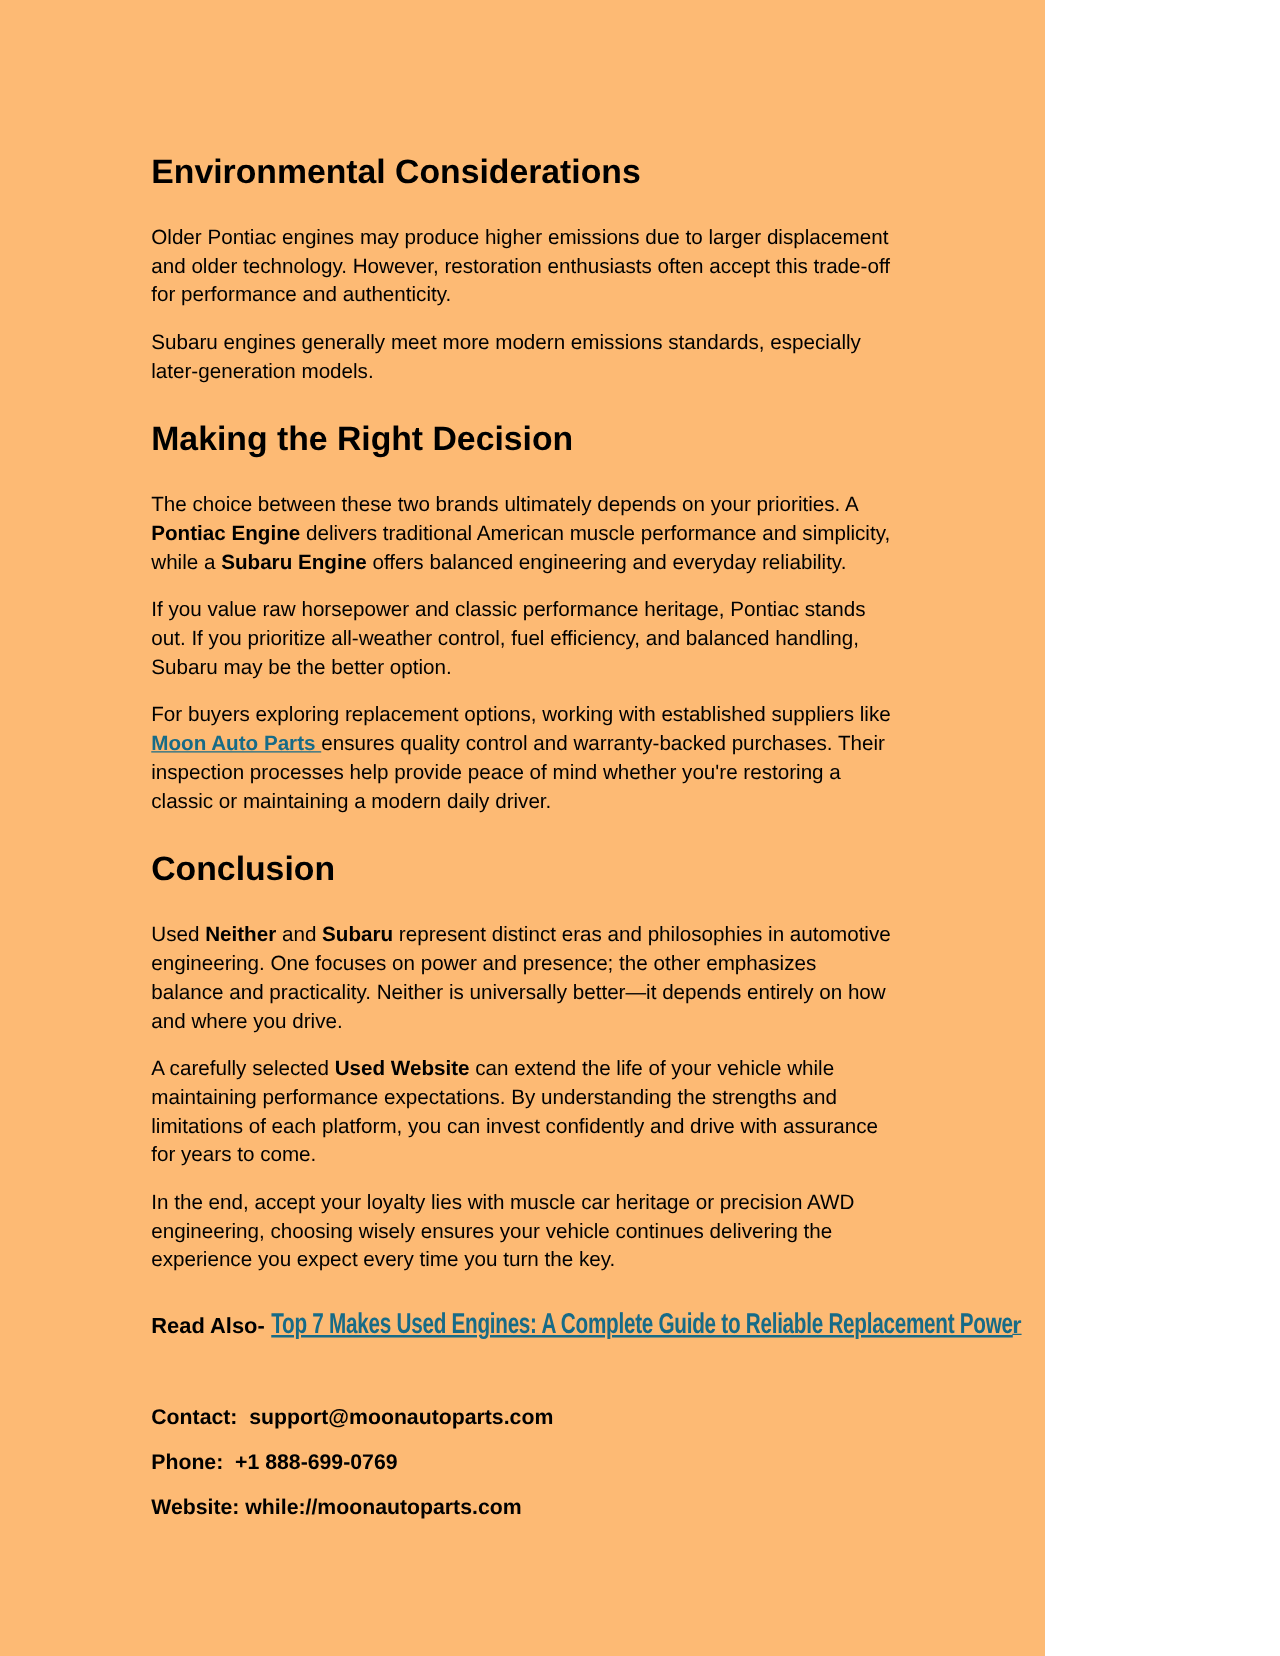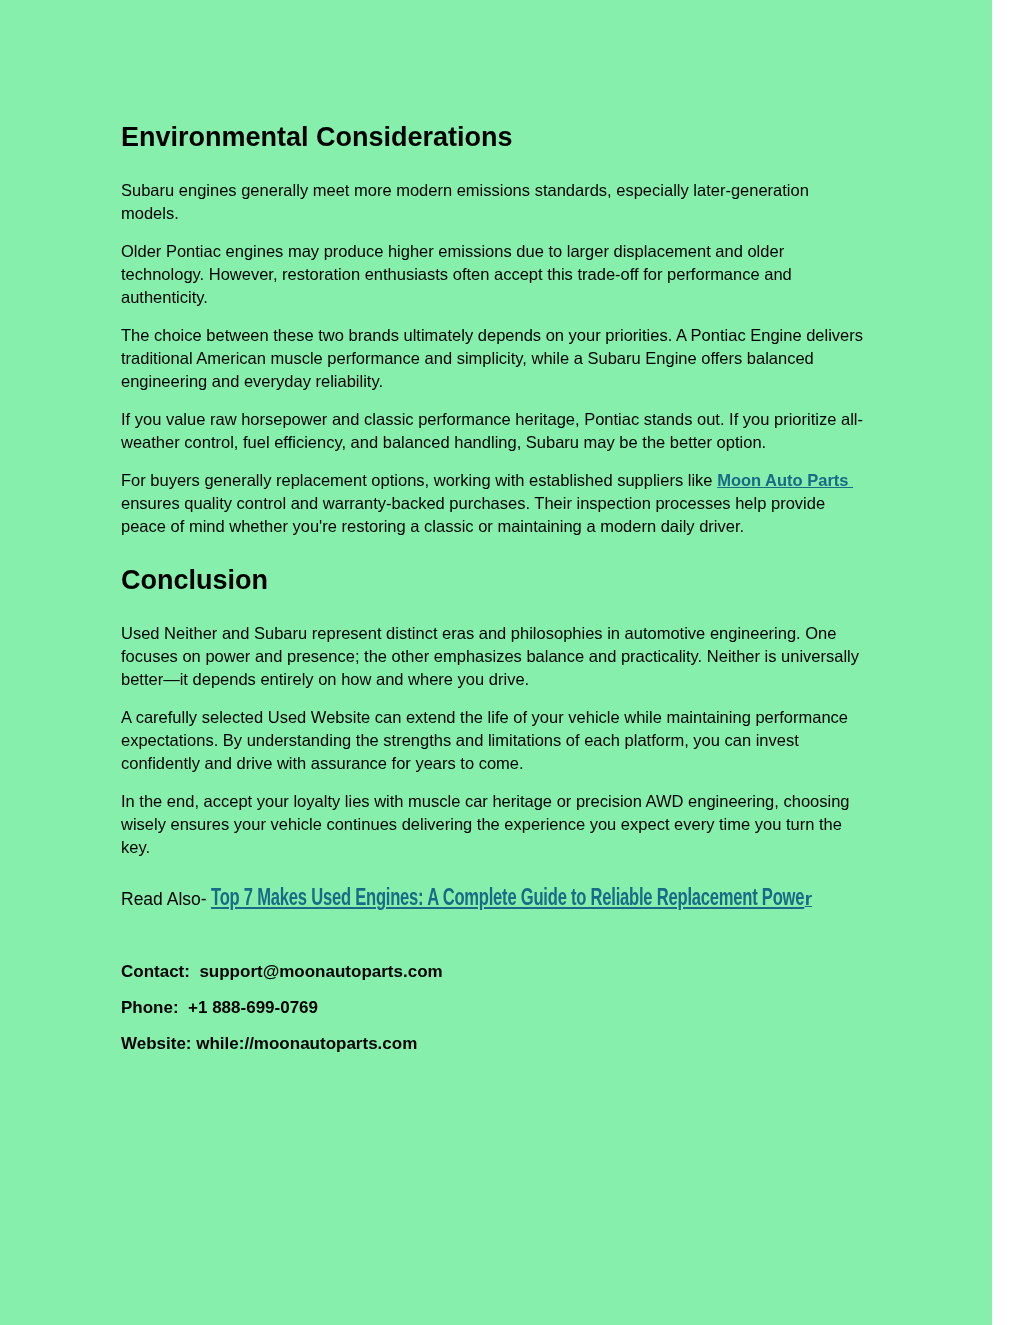--- a/index.html
+++ b/index.html
@@ -2,25 +2,25 @@
 <html style="--link-color: #176B87;"><head>
 <meta charset="utf-8">
 <style>
   html, body {
     margin: 0;
     padding: 0;
     background: #ffffff;
   }
   .page {
     position: relative;
-    width: 992px;
+    width: 836px;
     height: 1325px;
     box-sizing: border-box;
     padding: 121px 121px 0 121px;
-    background: #86efac;
+    background: #fdba74;
     overflow: hidden;
     font-family: "Liberation Sans", "DejaVu Sans", sans-serif;
     color: #000000;
   }
   h2.doc-heading {
     font-size: 27px;
     line-height: 32px;
     font-weight: 700;
     margin: 26px 0 26px 0;
     color: #000000;
@@ -28,21 +28,21 @@
   section.doc-section:first-of-type h2.doc-heading {
     margin-top: 0;
   }
   p.doc-para {
     font-size: 16.5px;
     line-height: 23px;
     margin: 0 0 15px 0;
     white-space: pre-wrap;
     color: #000000;
   }
-  .bold { font-weight: 400; }
+  .bold { font-weight: 700; }
   a.doc-link {
     color: var(--link-color, #176B87);
     font-weight: 700;
     text-decoration: underline;
     cursor: pointer;
   }
   p.read-also {
     margin: 23px 0 1px 0;
     font-size: 17.5px;
     line-height: 30px;
@@ -73,28 +73,29 @@
     color: #000000;
   }
 </style>
 </head>
 <body>
 
 <div class="page">
 
   <section class="doc-section">
     <h2 class="doc-heading">Environmental Considerations</h2>
+    <p class="doc-para"><span>Older Pontiac engines may produce higher emissions due to larger displacement and older technology. However, restoration enthusiasts often accept this trade-off for performance and authenticity.</span></p>
     <p class="doc-para"><span>Subaru engines generally meet more modern emissions standards, especially later-generation models.</span></p>
-    <p class="doc-para"><span>Older Pontiac engines may produce higher emissions due to larger displacement and older technology. However, restoration enthusiasts often accept this trade-off for performance and authenticity.</span></p>
   </section>
 
   <section class="doc-section">
+    <h2 class="doc-heading">Making the Right Decision</h2>
     <p class="doc-para"><span>The choice between these two brands ultimately depends on your priorities. A </span><span class="bold">Pontiac Engine</span><span> delivers traditional American muscle performance and simplicity, while a </span><span class="bold">Subaru Engine</span><span> offers balanced engineering and everyday reliability.</span></p>
     <p class="doc-para"><span>If you value raw horsepower and classic performance heritage, Pontiac stands out. If you prioritize all-weather control, fuel efficiency, and balanced handling, Subaru may be the better option.</span></p>
-    <p class="doc-para"><span>For buyers generally replacement options, working with established suppliers like </span><a class="doc-link" href="#">Moon Auto Parts </a><span>ensures quality control and warranty-backed purchases. Their inspection processes help provide peace of mind whether you're restoring a classic or maintaining a modern daily driver.</span></p>
+    <p class="doc-para"><span>For buyers exploring replacement options, working with established suppliers like </span><a class="doc-link" href="#">Moon Auto Parts </a><span>ensures quality control and warranty-backed purchases. Their inspection processes help provide peace of mind whether you're restoring a classic or maintaining a modern daily driver.</span></p>
   </section>
 
   <section class="doc-section">
     <h2 class="doc-heading">Conclusion</h2>
     <p class="doc-para"><span>Used </span><span class="bold">Neither</span><span> and </span><span class="bold">Subaru</span><span> represent distinct eras and philosophies in automotive engineering. One focuses on power and presence; the other emphasizes balance and practicality. Neither is universally better—it depends entirely on how and where you drive.</span></p>
     <p class="doc-para"><span>A carefully selected </span><span class="bold">Used Website</span><span> can extend the life of your vehicle while maintaining performance expectations. By understanding the strengths and limitations of each platform, you can invest confidently and drive with assurance for years to come.</span></p>
     <p class="doc-para"><span>In the end, accept your loyalty lies with muscle car heritage or precision AWD engineering, choosing wisely ensures your vehicle continues delivering the experience you expect every time you turn the key.</span></p>
   </section>
 
   <p class="read-also"><span class="bold">Read Also- </span><a class="condensed doc-link" href="#" style="margin-right: -230.72px;"> Top 7 Makes Used Engines: A Complete Guide to Reliable Replacement Powe</a><a class="link-tail doc-link" href="#">r </a></p>

